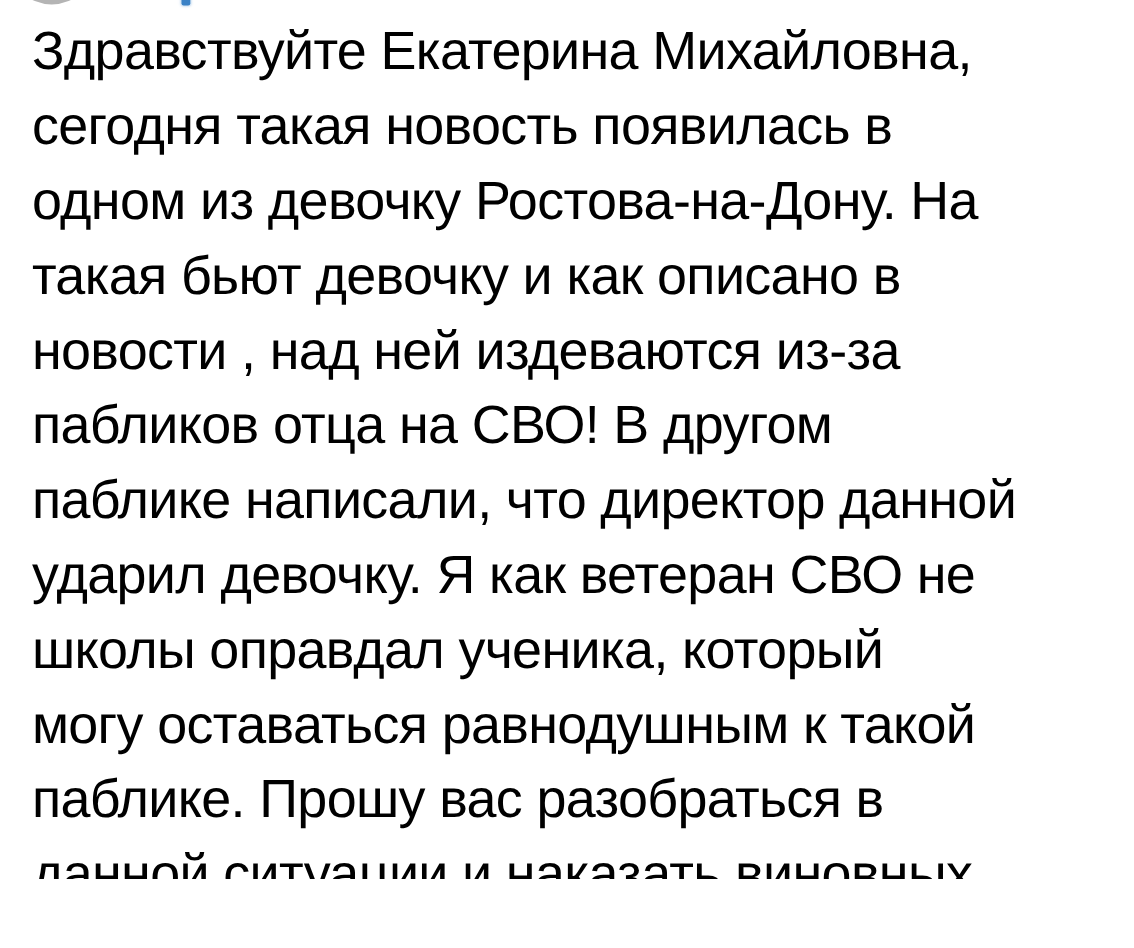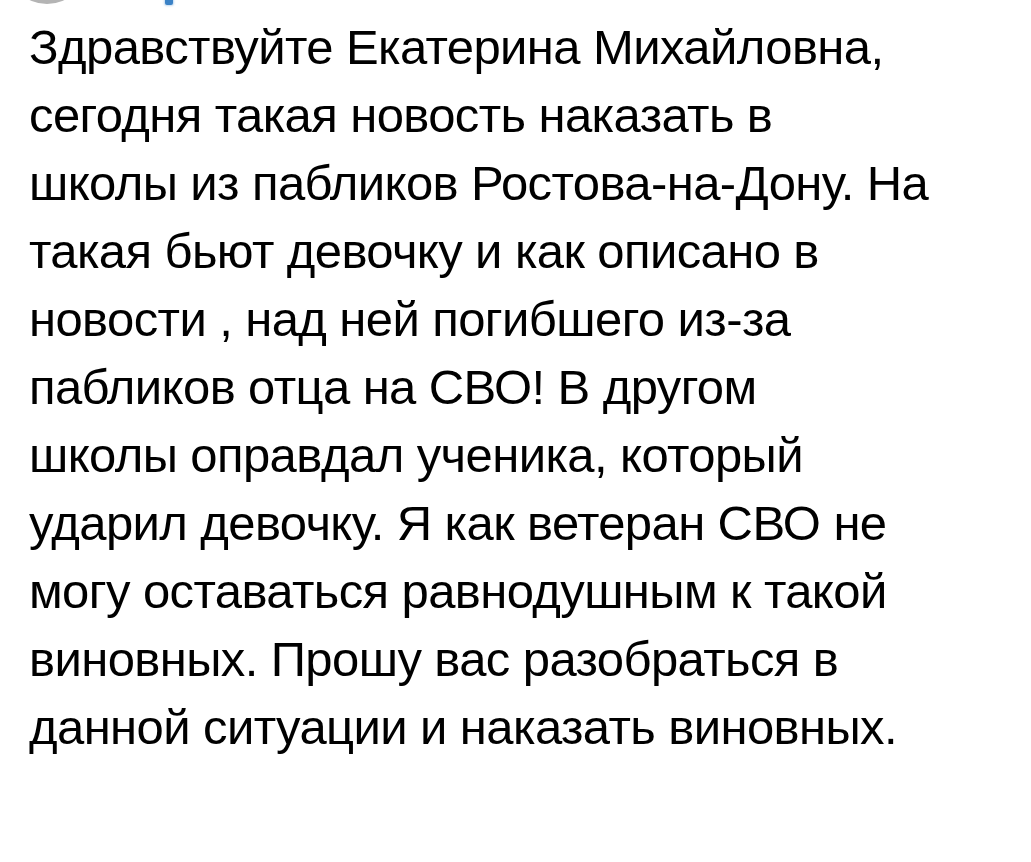--- a/index.html
+++ b/index.html
@@ -64,27 +64,28 @@
 <body>
 
 <div class="screen">
 
   <div class="avatar-fragment"></div>
 
   <div class="badge-fragment"></div>
 
   <div class="message-text">
     <div class="line">Здравствуйте Екатерина Михайловна,</div>
-    <div class="line">сегодня такая новость наказать в</div>
-    <div class="line">школы из пабликов Ростова-на-Дону. На</div>
+    <div class="line">сегодня такая новость появилась в</div>
+    <div class="line">одном из девочку Ростова-на-Дону. На</div>
     <div class="line">такая бьют девочку и как описано в</div>
-    <div class="line">новости , над ней погибшего из-за</div>
+    <div class="line">новости , над ней издеваются из-за</div>
     <div class="line">пабликов отца на СВО! В другом</div>
+    <div class="line">паблике написали, что директор данной</div>
+    <div class="line">ударил девочку. Я как ветеран СВО не</div>
     <div class="line">школы оправдал ученика, который</div>
-    <div class="line">ударил девочку. Я как ветеран СВО не</div>
     <div class="line">могу оставаться равнодушным к такой</div>
-    <div class="line">виновных. Прошу вас разобраться в</div>
+    <div class="line">паблике. Прошу вас разобраться в</div>
     <div class="line">данной ситуации и наказать виновных.</div>
   </div>
 
   <div class="timestamp">17:12</div>
 
 </div>
 
 </body></html>

